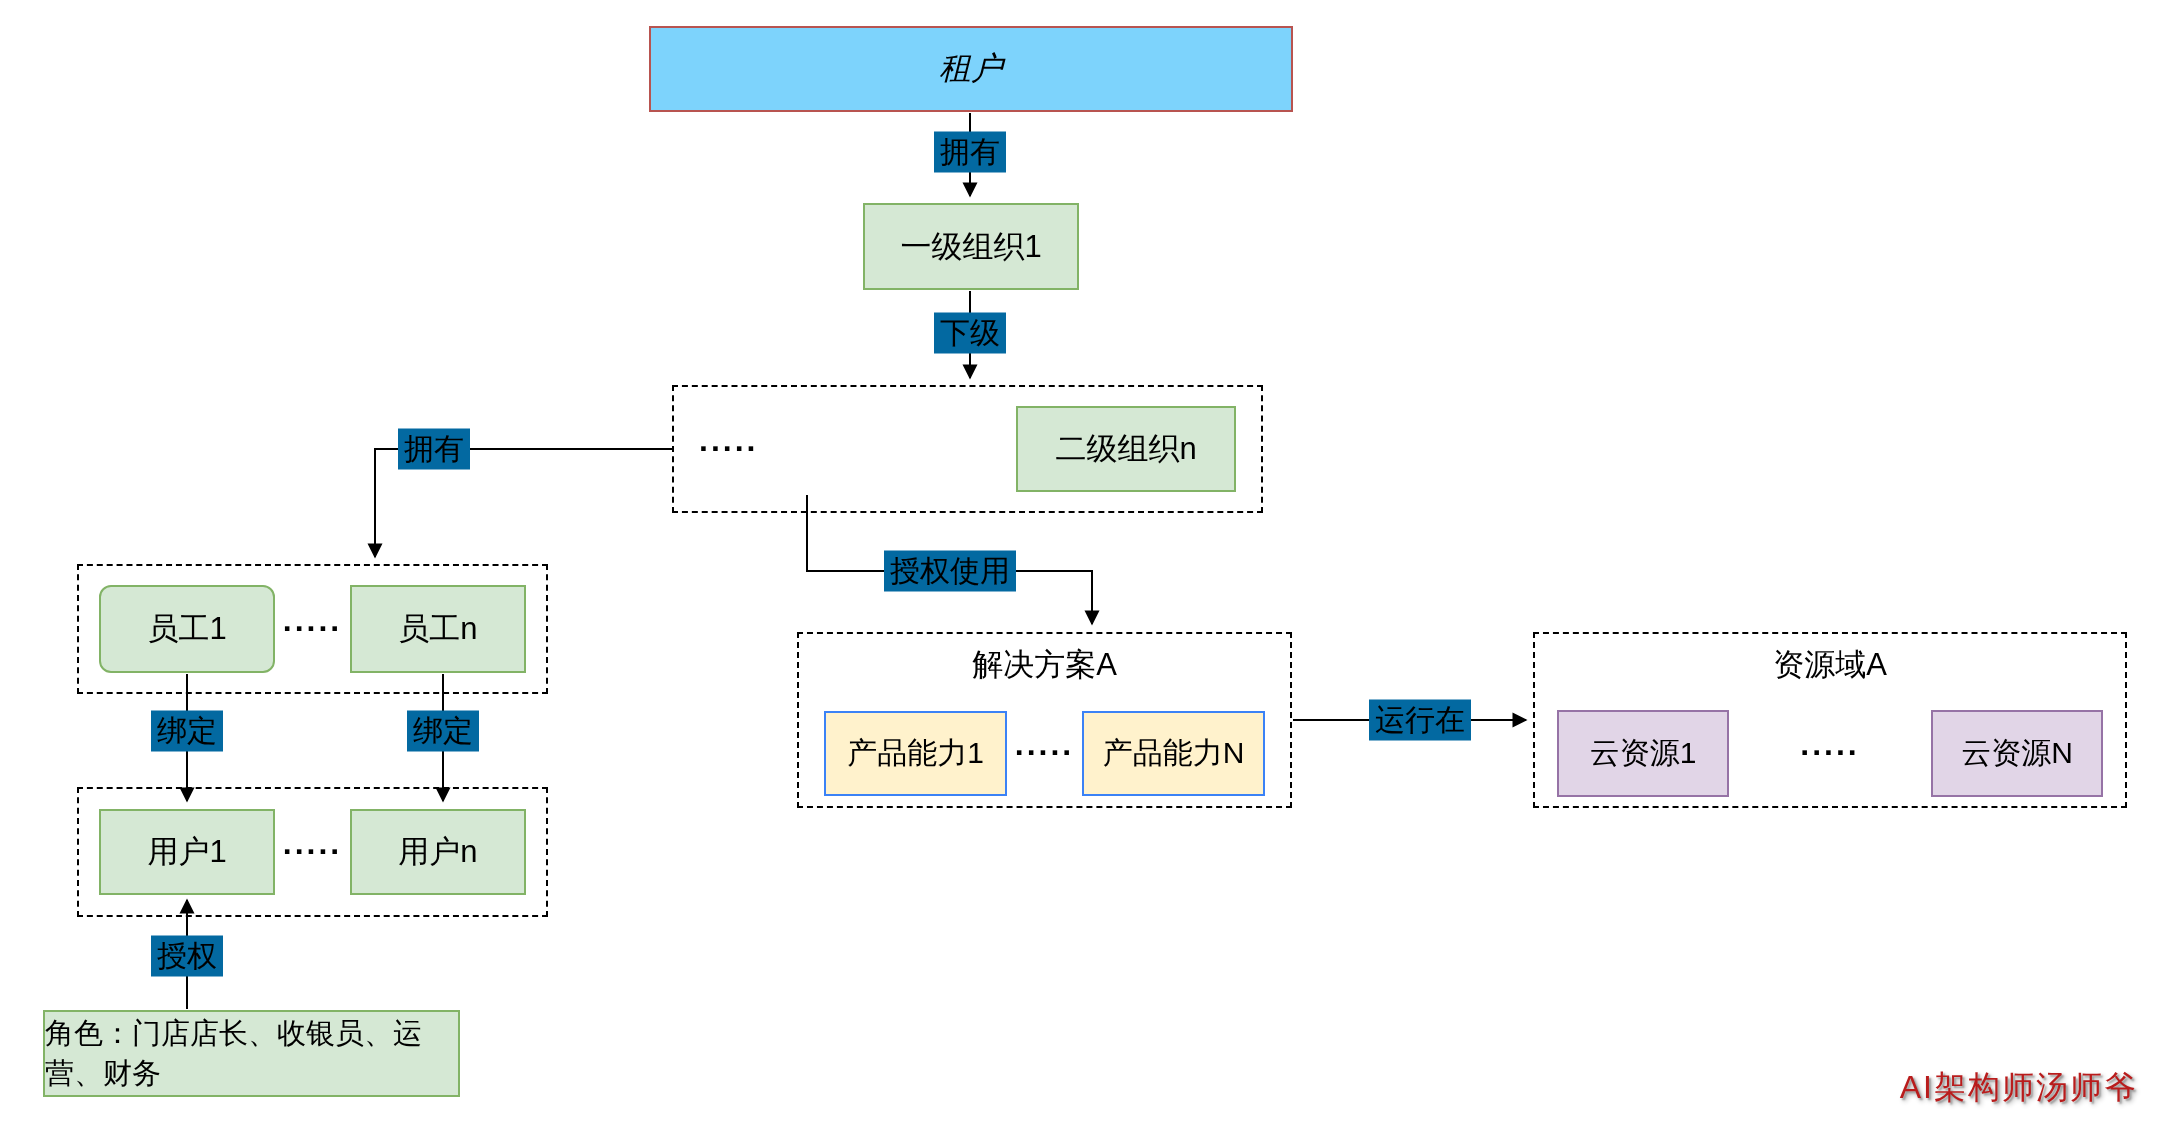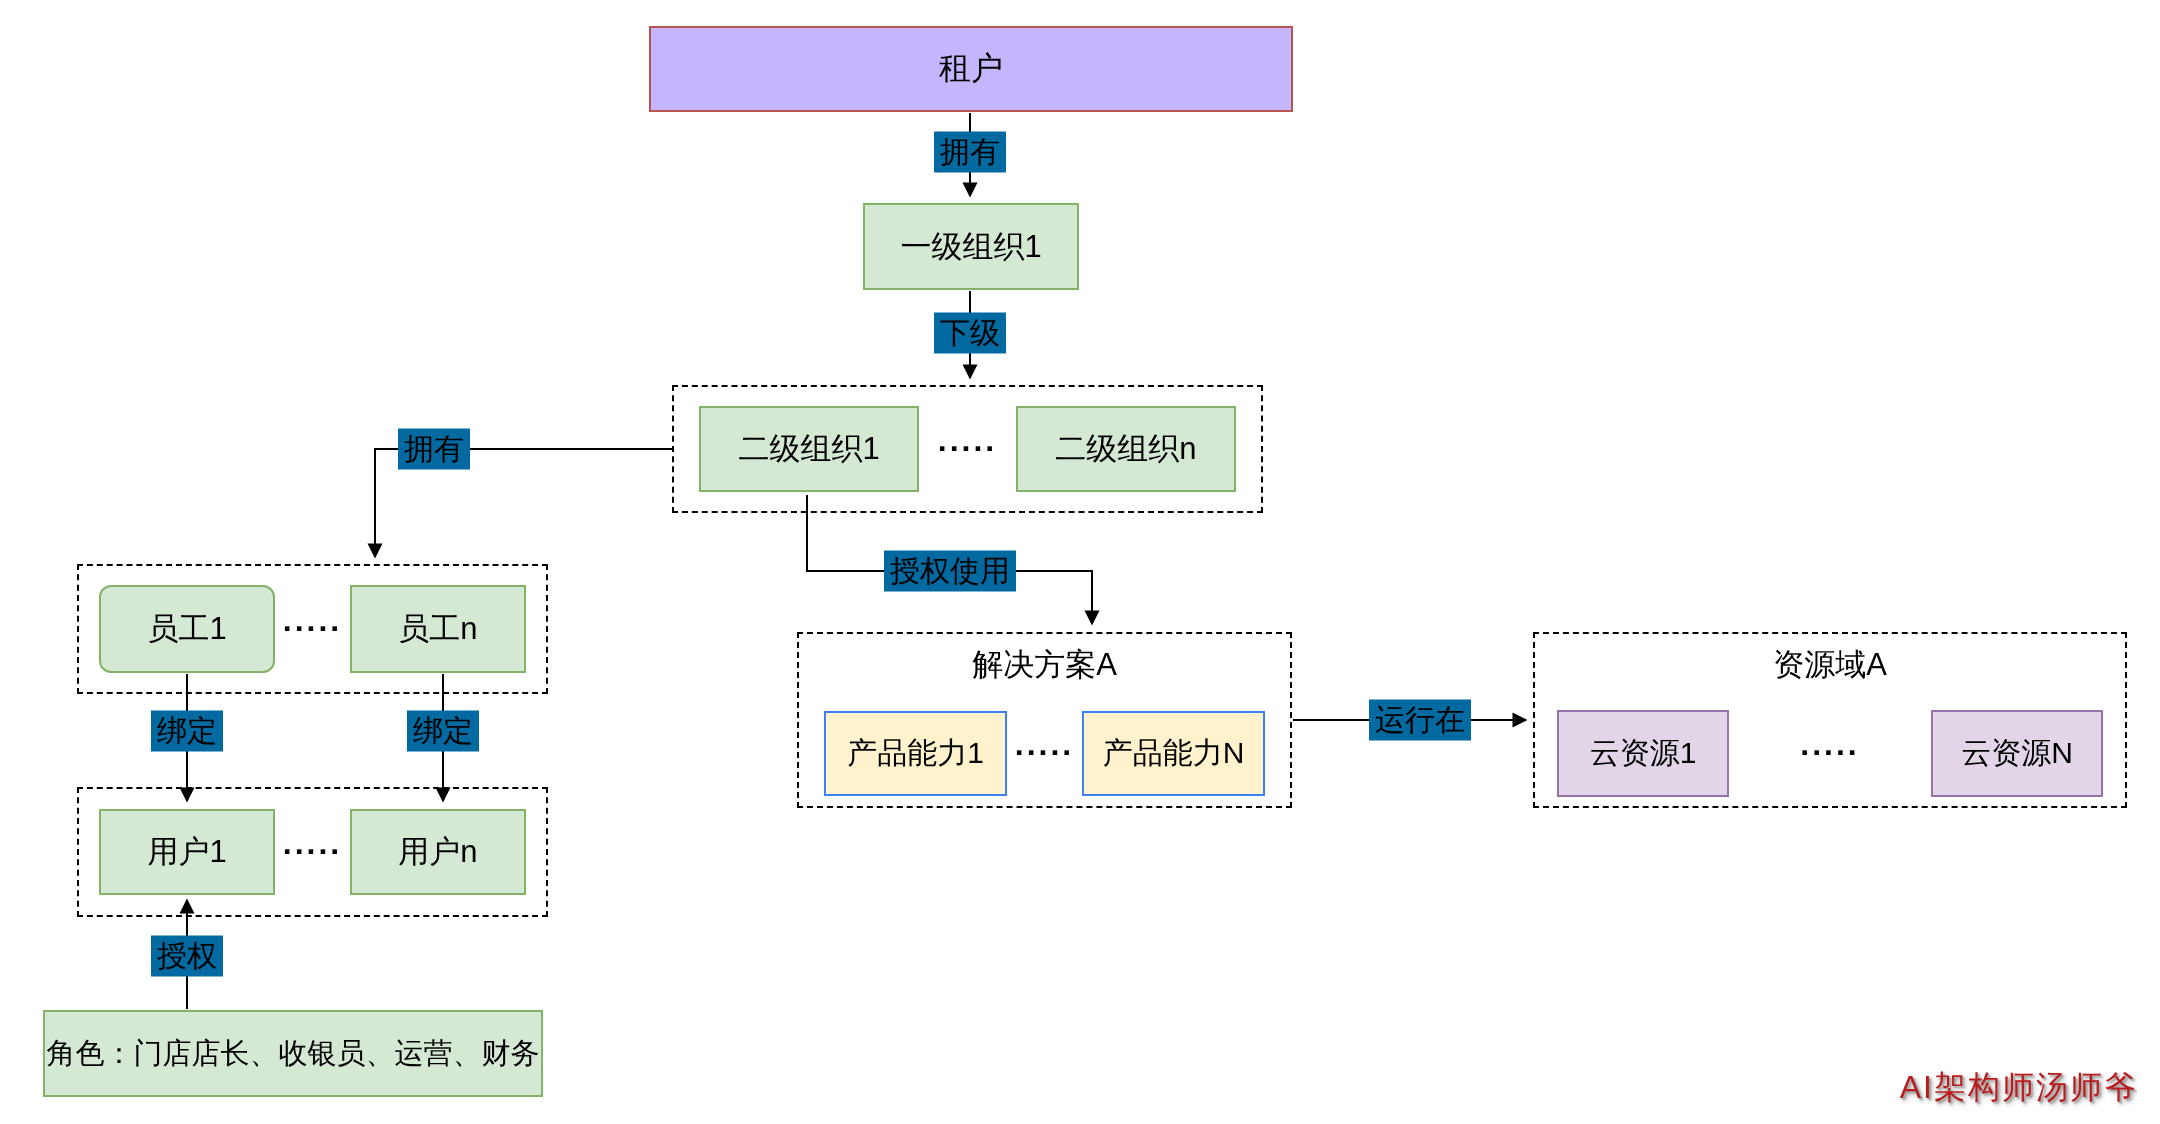--- a/index.html
+++ b/index.html
@@ -1,21 +1,21 @@
 <!DOCTYPE html>
 <html><head>
 <meta charset="utf-8">
 <style>
   html,body{margin:0;padding:0;background:#ffffff;}
   body{font-family:"Liberation Sans","DejaVu Sans",sans-serif;color:#000;}
   #canvas{position:relative;width:2160px;height:1124px;background:#fff;overflow:hidden;}
   svg.wires{position:absolute;left:0;top:0;z-index:1;}
   .node{position:absolute;box-sizing:border-box;display:flex;align-items:center;justify-content:center;
         font-size:31px;z-index:2;background:#fff;}
-  .pink  {background:#c4b5fd;border:2px solid #b85450;}
+  .pink  {background:#7dd3fc;border:2px solid #b85450;font-style:italic;}
   .green {background:#d5e8d4;border:2px solid #82b366;}
   .yellow{background:#fff2cc;border:2px solid #3b82f6;}
   .purple{background:#e1d5e7;border:2px solid #9673a6;}
   .dashed{position:absolute;box-sizing:border-box;border:2px dashed #000;background:transparent;z-index:2;}
   .row{position:absolute;left:0;right:0;display:flex;align-items:center;justify-content:space-between;}
   .innerbox{box-sizing:border-box;display:flex;align-items:center;justify-content:center;font-size:31px;}
   .dots{font-size:32px;letter-spacing:3px;position:relative;top:-9px;font-weight:bold;}
   .grouptitle{position:absolute;left:0;right:0;top:10px;text-align:center;font-size:31px;}
   .edge-label{position:absolute;transform:translate(-50%,-50%);background:#0369a1;padding:0 6px;
               font-size:30px;white-space:nowrap;z-index:3;}
@@ -48,23 +48,20 @@
   <div class="node pink" style="left:649px;top:26px;width:644px;height:86px;font-size:32px;">
     <span>租户</span>
   </div>
 
   <div class="node green" style="left:863px;top:203px;width:216px;height:87px;">
     <span>一级组织1</span>
   </div>
 
   <div class="dashed" style="left:672px;top:385px;width:591px;height:128px;">
     <div class="row" style="top:0;bottom:0;padding:0 25px;">
-      <div class="innerbox green" style="width:220px;height:86px;">
-        <span>二级组织1</span>
-      </div>
       <span class="dots">.....</span>
       <div class="innerbox green" style="width:220px;height:86px;">
         <span>二级组织n</span>
       </div>
     </div>
   </div>
 
   <div class="dashed" style="left:77px;top:564px;width:471px;height:130px;">
     <div class="row" style="top:0;bottom:0;padding:0 20px;">
       <div class="innerbox green" style="width:176px;height:88px;border-radius:12px;">
@@ -82,21 +79,21 @@
       <div class="innerbox green" style="width:176px;height:86px;">
         <span>用户1</span>
       </div>
       <span class="dots">.....</span>
       <div class="innerbox green" style="width:176px;height:86px;">
         <span>用户n</span>
       </div>
     </div>
   </div>
 
-  <div class="node green" style="left:43px;top:1010px;width:500px;height:87px;font-size:29px;">
+  <div class="node green" style="left:43px;top:1010px;width:417px;height:87px;font-size:29px;">
     <span>角色：门店店长、收银员、运营、财务</span>
   </div>
 
   <div class="dashed" style="left:797px;top:632px;width:495px;height:176px;">
     <div class="grouptitle">解决方案A</div>
     <div class="row" style="top:66px;bottom:0;padding:0 25px;align-items:center;">
       <div class="innerbox yellow" style="width:183px;height:85px;font-size:30px;">
         <span>产品能力1</span>
       </div>
       <span class="dots">.....</span>

